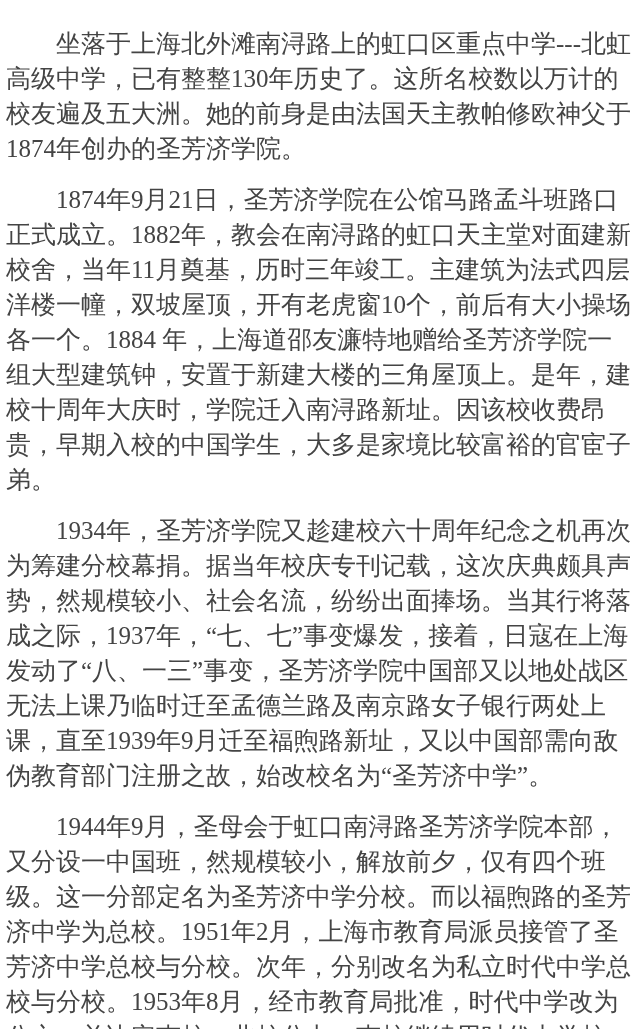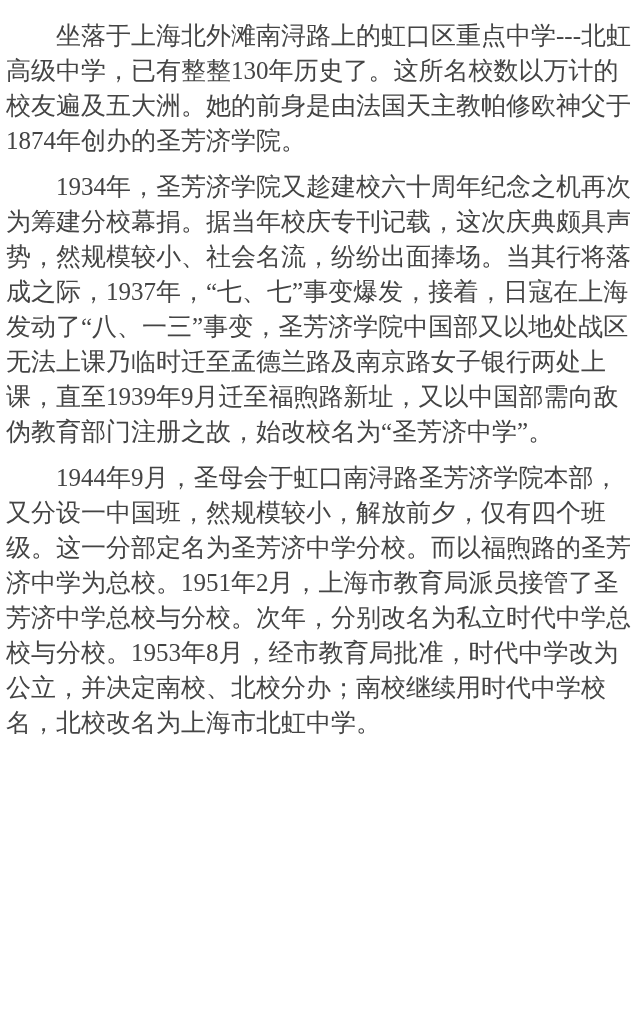--- a/index.html
+++ b/index.html
@@ -11,30 +11,31 @@
     height: 1029px;
     overflow: hidden;
     background: #ffffff;
   }
   .doc {
     box-sizing: border-box;
     width: 640px;
     padding: 10px 6px 0 6px;
   }
   .para {
-    margin: 8px 0 11px 0;
+    margin: 16px 0 11px 0;
     font-family: "Liberation Serif", "DejaVu Serif", serif;
     font-size: 25px;
     line-height: 35px;
     color: #444444;
     text-indent: 2em;
     text-align: left;
     word-break: break-all;
   }
 </style>
 </head>
 <body style="background: rgb(255, 255, 255);">
 
 <div class="doc">
   <p class="para">坐落于上海北外滩南浔路上的虹口区重点中学---北虹高级中学，已有整整130年历史了。这所名校数以万计的校友遍及五大洲。她的前身是由法国天主教帕修欧神父于1874年创办的圣芳济学院。</p>
+  <p class="para">1874年9月21日，圣芳济学院在公馆马路孟斗班路口正式成立。1882年，教会在南浔路的虹口天主堂对面建新校舍，当年11月奠基，历时三年竣工。主建筑为法式四层洋楼一幢，双坡屋顶，开有老虎窗10个，前后有大小操场各一个。1884 年，上海道邵友濂特地赠给圣芳济学院一组大型建筑钟，安置于新建大楼的三角屋顶上。是年，建校十周年大庆时，学院迁入南浔路新址。因该校收费昂贵，早期入校的中国学生，大多是家境比较富裕的官宦子弟。</p>
   <p class="para">1934年，圣芳济学院又趁建校六十周年纪念之机再次为筹建分校幕捐。据当年校庆专刊记载，这次庆典颇具声势，然规模较小、社会名流，纷纷出面捧场。当其行将落成之际，1937年，“七、七”事变爆发，接着，日寇在上海发动了“八、一三”事变，圣芳济学院中国部又以地处战区无法上课乃临时迁至孟德兰路及南京路女子银行两处上课，直至1939年9月迁至福煦路新址，又以中国部需向敌伪教育部门注册之故，始改校名为“圣芳济中学”。</p>
   <p class="para">1944年9月，圣母会于虹口南浔路圣芳济学院本部，又分设一中国班，然规模较小，解放前夕，仅有四个班级。这一分部定名为圣芳济中学分校。而以福煦路的圣芳济中学为总校。1951年2月，上海市教育局派员接管了圣芳济中学总校与分校。次年，分别改名为私立时代中学总校与分校。1953年8月，经市教育局批准，时代中学改为公立，并决定南校、北校分办；南校继续用时代中学校名，北校改名为上海市北虹中学。</p>
 </div>
 
 </body></html>

